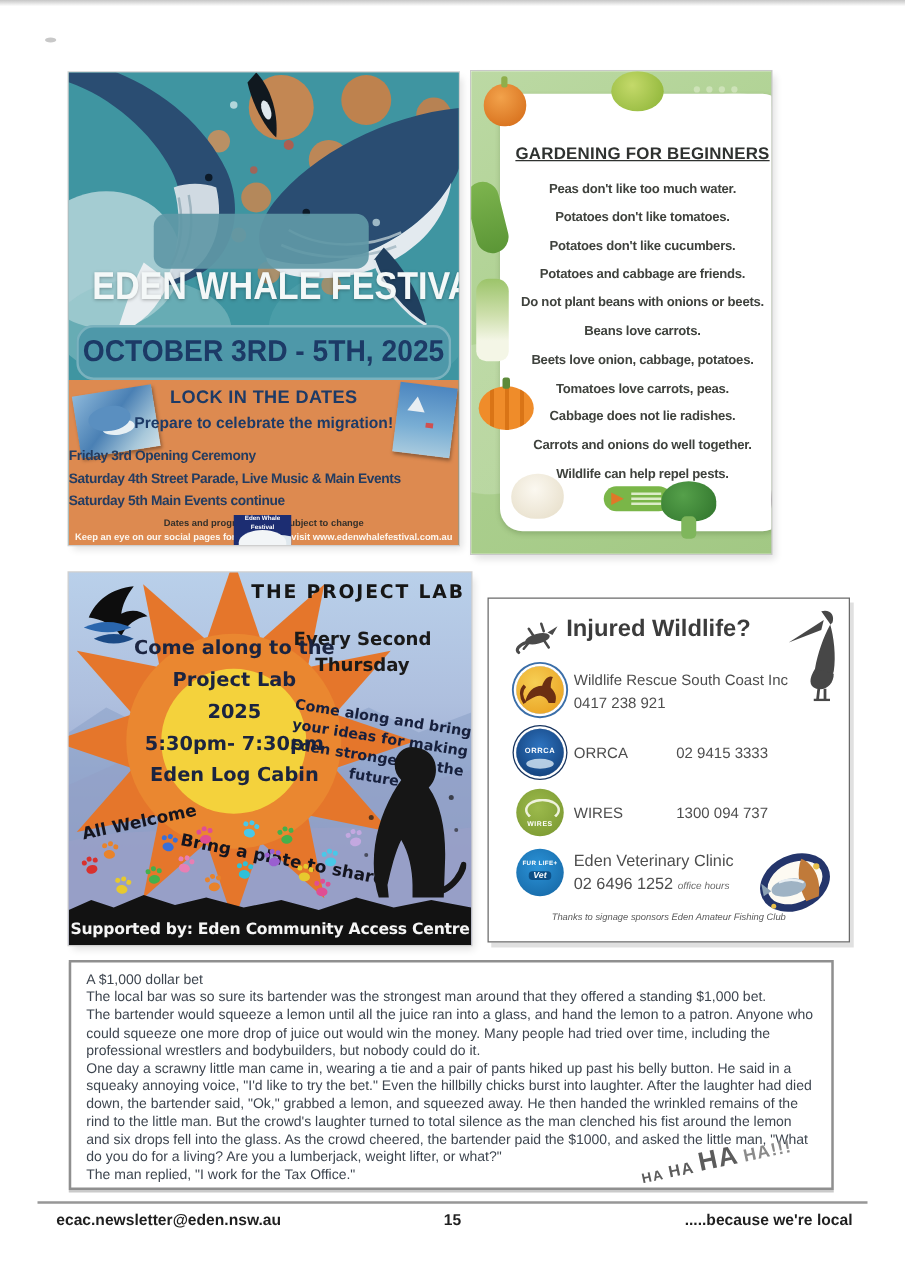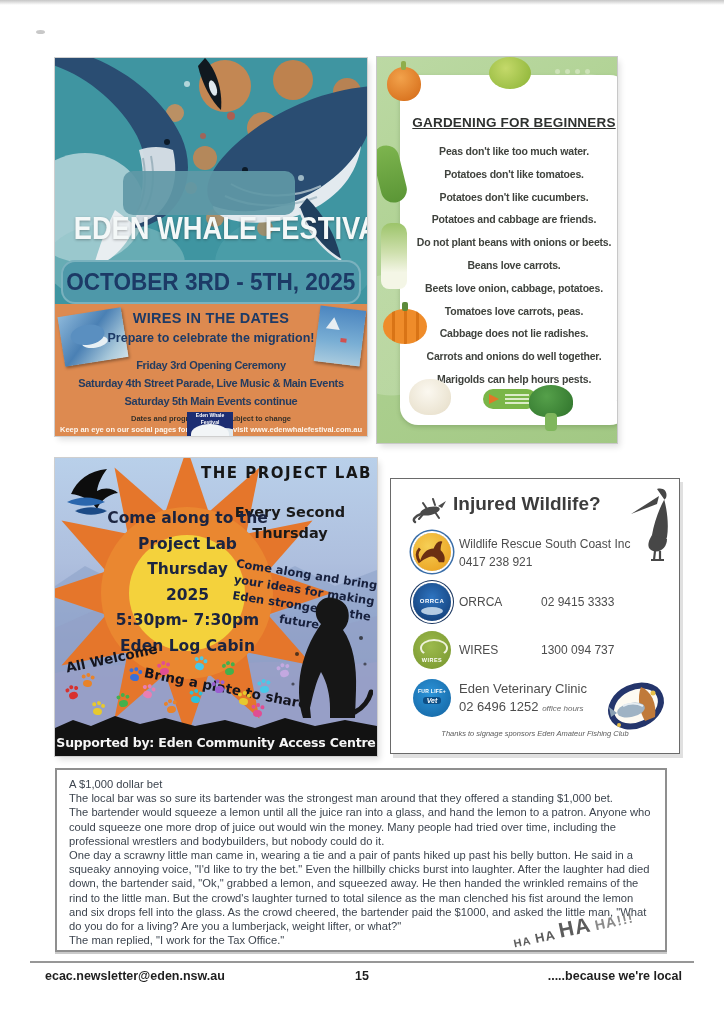--- a/index.html
+++ b/index.html
@@ -32,21 +32,21 @@
         background:#5a8fc0;box-shadow:6px 8px 0 -4px #e8f0f4;}
   .photo-r{left:262px;top:4px;width:46px;height:56px;transform:rotate(7deg);
         background:linear-gradient(180deg,#4c86c0 0%,#79aed4 60%,#a8cade 100%);}
   .photo-r::after{content:"";position:absolute;left:8px;top:10px;width:0;height:0;
         border-left:7px solid transparent;border-right:7px solid transparent;border-bottom:12px solid #e8eef2;
         box-shadow:12px 16px 0 -4px #d05050;}
   .lock-h{position:absolute;left:0;top:6px;width:100%;text-align:center;color:#1d3a66;
         font-size:14.5px;font-weight:800;letter-spacing:.3px;}
   .lock-sub{position:absolute;left:0;top:27px;width:100%;text-align:center;color:#1d3a66;
         font-size:12.5px;font-weight:700;}
-  .sched{position:absolute;left:0;top:52px;width:100%;text-align:center;color:#243c60;
+  .sched{position:absolute;left:0;top:52px;width:100%;text-align:left;color:#243c60;
         font-size:11px;font-weight:700;line-height:18px;letter-spacing:-.3px;}
   .sched div{white-space:nowrap;}
   .disclaimer{position:absolute;left:0;top:110px;width:100%;text-align:center;color:#35302a;
         font-size:7.5px;font-weight:600;}
   .social-note{position:absolute;left:5px;top:121px;color:#fdf6ee;font-size:7.5px;font-weight:600;}
   .visit-note{position:absolute;right:5px;top:121px;color:#fdf6ee;font-size:7.5px;font-weight:600;}
   .ewf-logo{position:absolute;left:132px;top:108px;width:46px;height:26px;background:#1c2d72;
         overflow:hidden;text-align:center;}
   .ewf-logo .t{color:#fff;font-size:5px;font-weight:700;line-height:7px;}
   .ewf-logo::after{content:"";position:absolute;left:4px;top:12px;width:38px;height:20px;border-radius:50% 50% 0 0;
@@ -239,21 +239,21 @@
       </svg>
     </div>
     <div class="title-plate"></div>
     <div class="whale-title">EDEN WHALE FESTIVAL</div>
     <div class="date-band">
       <span>OCTOBER 3RD - 5TH, 2025</span>
     </div>
     <div class="orange-sec">
       <div class="photo photo-l"></div>
       <div class="photo photo-r"></div>
-      <div class="lock-h">WIRES IN THE DATES</div>
+      <div class="lock-h">LOCK IN THE DATES</div>
       <div class="lock-sub">Prepare to celebrate the migration!</div>
       <div class="sched">
         <div>Friday 3rd Opening Ceremony</div>
         <div>Saturday 4th Street Parade, Live Music &amp; Main Events</div>
         <div>Saturday 5th Main Events continue</div>
       </div>
       <div class="disclaimer">Dates and program details subject to change</div>
       <div class="social-note">Keep an eye on our social pages for updates</div>
       <div class="visit-note">or visit www.edenwhalefestival.com.au</div>
       <div class="ewf-logo">
@@ -271,21 +271,21 @@
       <div>Peas don't like too much water.</div>
       <div>Potatoes don't like tomatoes.</div>
       <div>Potatoes don't like cucumbers.</div>
       <div>Potatoes and cabbage are friends.</div>
       <div>Do not plant beans with onions or beets.</div>
       <div>Beans love carrots.</div>
       <div>Beets love onion, cabbage, potatoes.</div>
       <div>Tomatoes love carrots, peas.</div>
       <div>Cabbage does not lie radishes.</div>
       <div>Carrots and onions do well together.</div>
-      <div>Marigolds can help hours pests.</div>
+      <div>Wildlife can help repel pests.</div>
     </div>
     <div class="veg v-onion"></div>
     <div class="veg v-pea"></div>
     <div class="veg v-celery"></div>
     <div class="veg v-cucumber"></div>
     <div class="veg v-leek"></div>
     <div class="veg v-mushroom"></div>
     <div class="veg v-bokchoy"></div>
     <div class="veg v-pumpkin"></div>
     <div class="veg v-pepper"></div>
@@ -322,21 +322,20 @@
     <svg class="tail-logo" width="56" height="54" viewBox="0 0 56 54">
       <path d="M8,30 C14,16 26,7 44,5 C38,13 35,20 34,27 C41,23 50,24 55,29 C46,30 38,36 34,45 C28,36 18,31 8,30 Z" fill="#0d0d0d"></path>
       <path d="M4,38 C16,32 30,32 42,38 C30,43 16,43 4,38 Z" fill="#2a66ad"></path>
       <path d="M12,47 C22,42 34,42 44,47 C34,52 22,52 12,47 Z" fill="#1b4a86"></path>
     </svg>
     <div class="flyer-title">THE PROJECT LAB</div>
     <div class="flyer-freq">Every Second Thursday</div>
     <div class="sun-text">
       <div>Come along to the</div>
       <div>Project Lab</div>
-      <div>Thursday</div>
       <div>2025</div>
       <div>5:30pm- 7:30pm</div>
       <div>Eden Log Cabin</div>
     </div>
     <div class="pitch">Come along and bring your ideas for making Eden stronger for the future</div>
     <div class="all-welcome">All Welcome</div>
     <div class="bring-plate">Bring a plate to share</div>
 
     <span class="paw pc-red" style="left:14px;top:234px;transform:rotate(-15deg)"></span>
     <span class="paw pc-yel" style="left:38px;top:250px;transform:rotate(10deg)"></span>

